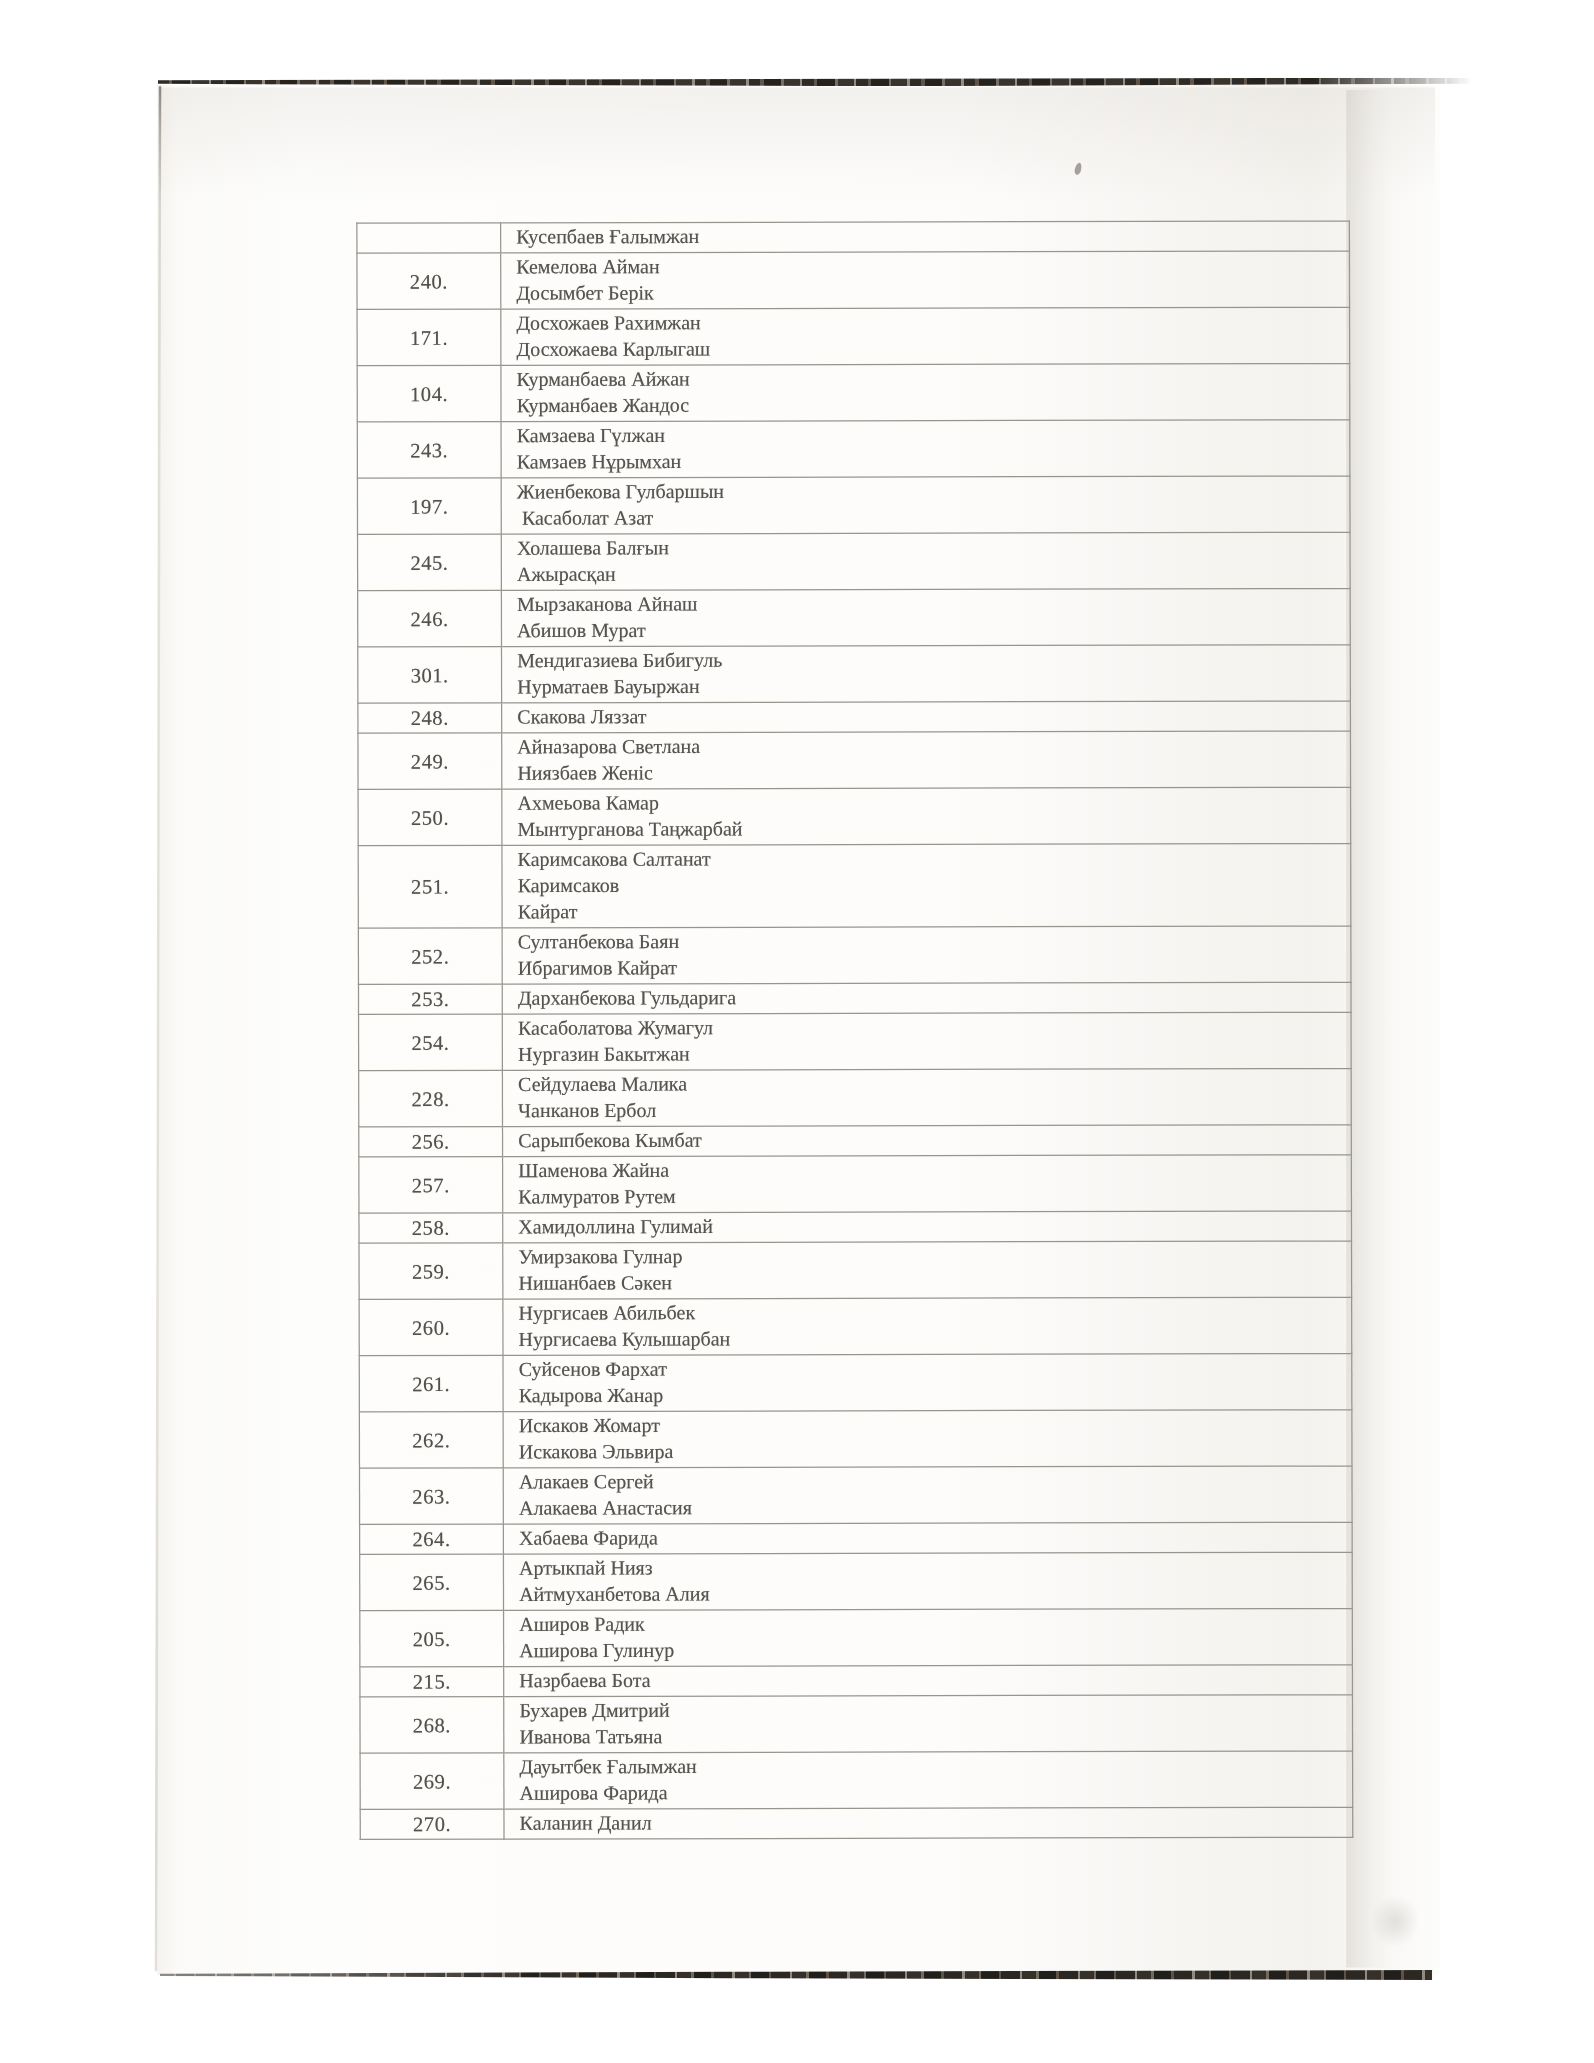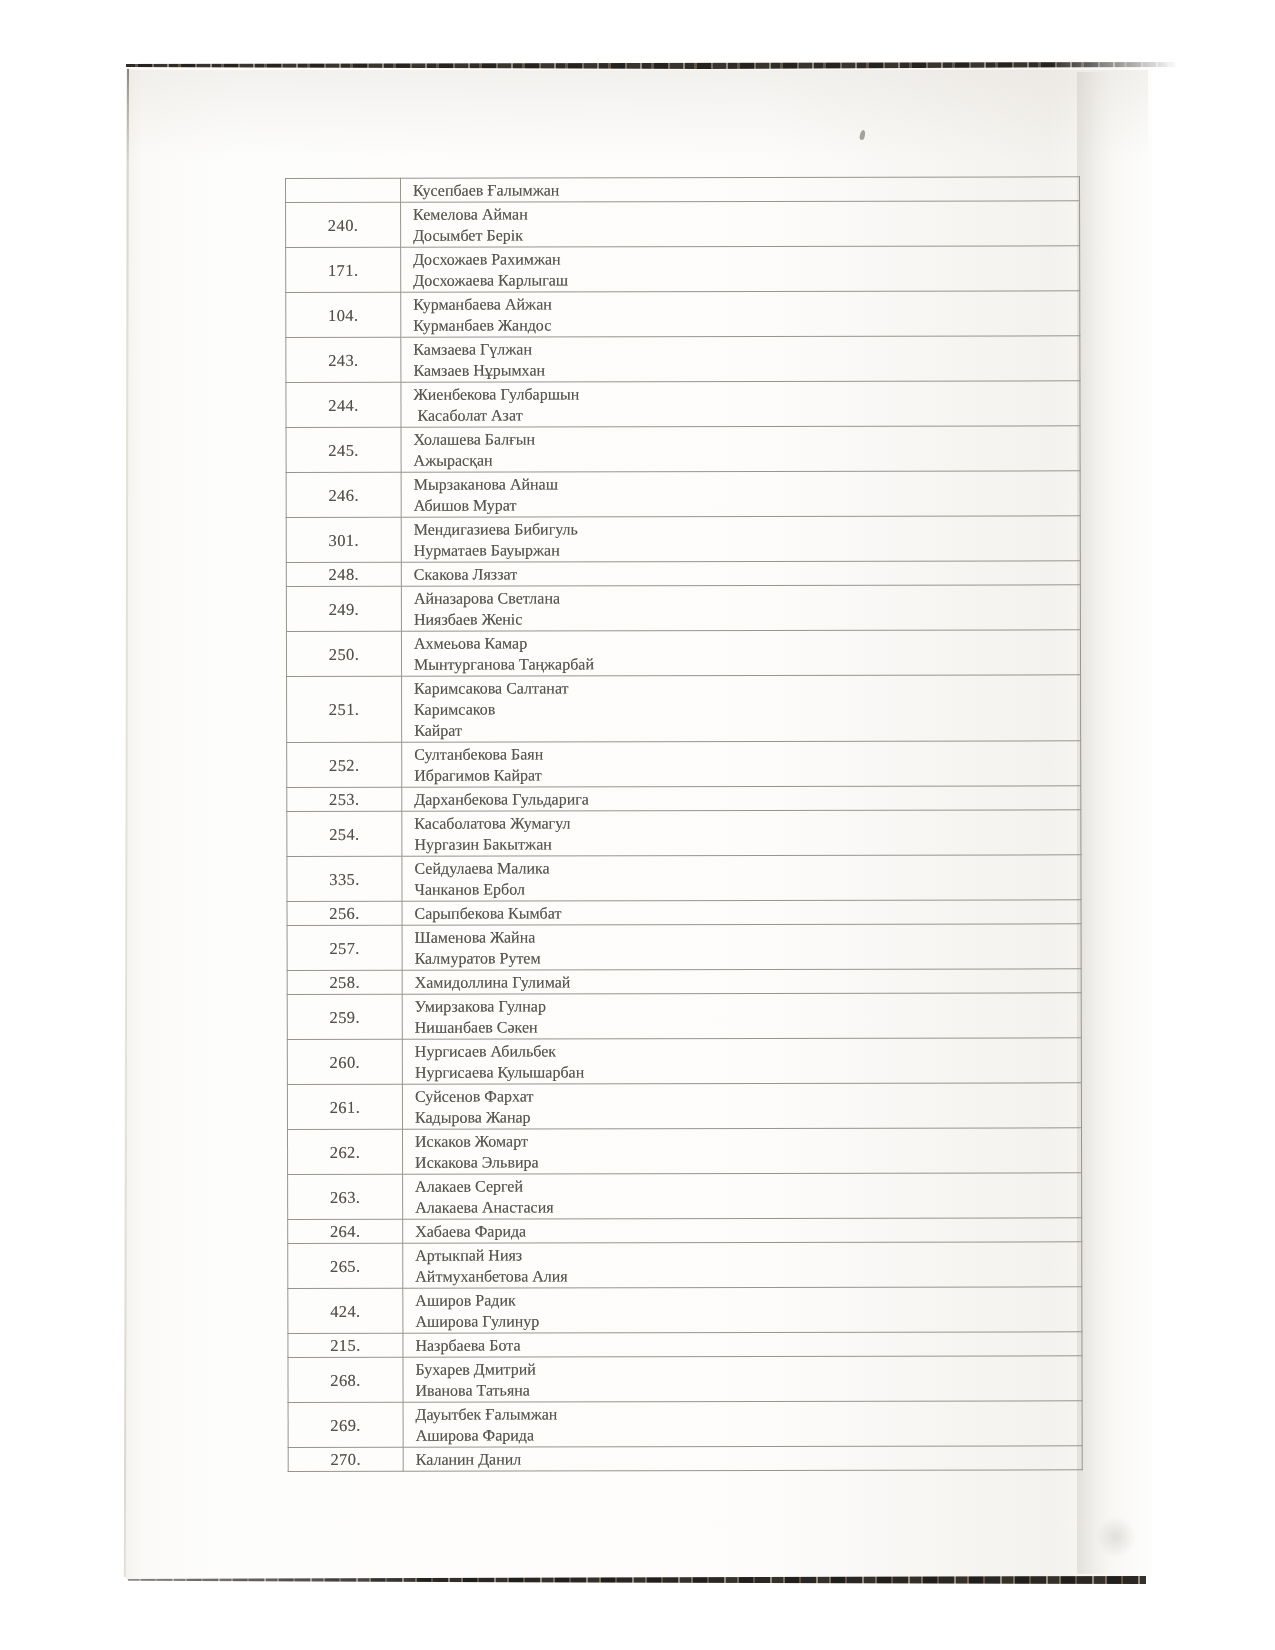--- a/index.html
+++ b/index.html
@@ -168,21 +168,21 @@
           </td>
         </tr>
         <tr>
           <td class="num">243.</td>
           <td class="names">
             <div>Камзаева Гүлжан</div>
             <div>Камзаев Нұрымхан</div>
           </td>
         </tr>
         <tr>
-          <td class="num">244.</td>
+          <td class="num">197.</td>
           <td class="names">
             <div>Жиенбекова Гулбаршын</div>
             <div> Касаболат Азат</div>
           </td>
         </tr>
         <tr>
           <td class="num">245.</td>
           <td class="names">
             <div>Холашева Балғын</div>
             <div>Ажырасқан</div>
@@ -244,21 +244,21 @@
           </td>
         </tr>
         <tr>
           <td class="num">254.</td>
           <td class="names">
             <div>Касаболатова Жумагул</div>
             <div>Нургазин Бакытжан</div>
           </td>
         </tr>
         <tr>
-          <td class="num">335.</td>
+          <td class="num">228.</td>
           <td class="names">
             <div>Сейдулаева Малика</div>
             <div>Чанканов Ербол</div>
           </td>
         </tr>
         <tr>
           <td class="num">256.</td>
           <td class="names">
             <div>Сарыпбекова Кымбат</div>
           </td>
@@ -318,21 +318,21 @@
           </td>
         </tr>
         <tr>
           <td class="num">265.</td>
           <td class="names">
             <div>Артыкпай Нияз</div>
             <div>Айтмуханбетова Алия</div>
           </td>
         </tr>
         <tr>
-          <td class="num">424.</td>
+          <td class="num">205.</td>
           <td class="names">
             <div>Аширов Радик</div>
             <div>Аширова Гулинур</div>
           </td>
         </tr>
         <tr>
           <td class="num">215.</td>
           <td class="names">
             <div>Назрбаева Бота</div>
           </td>

